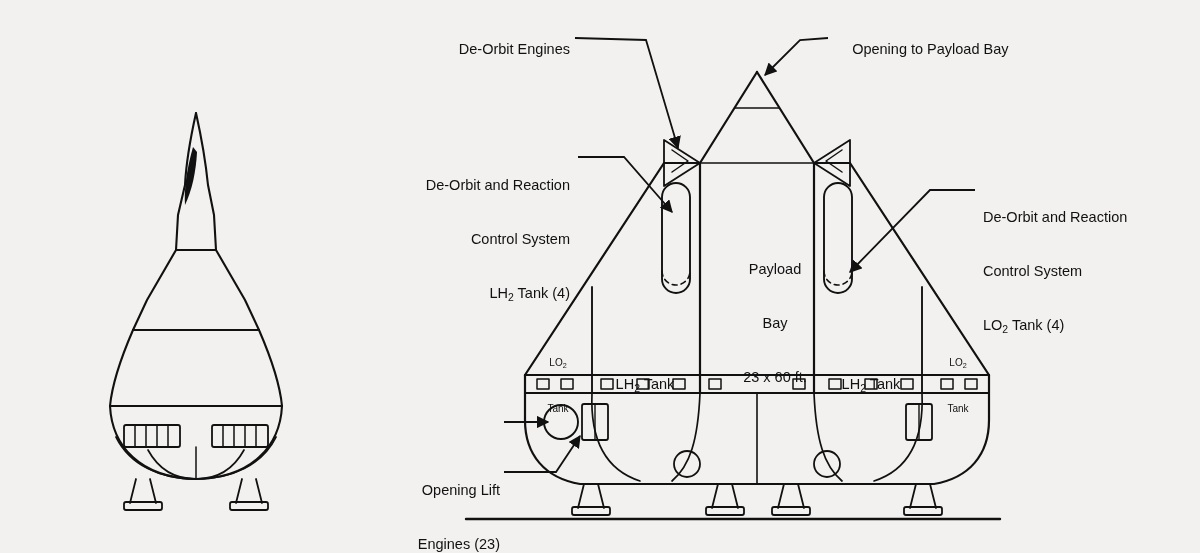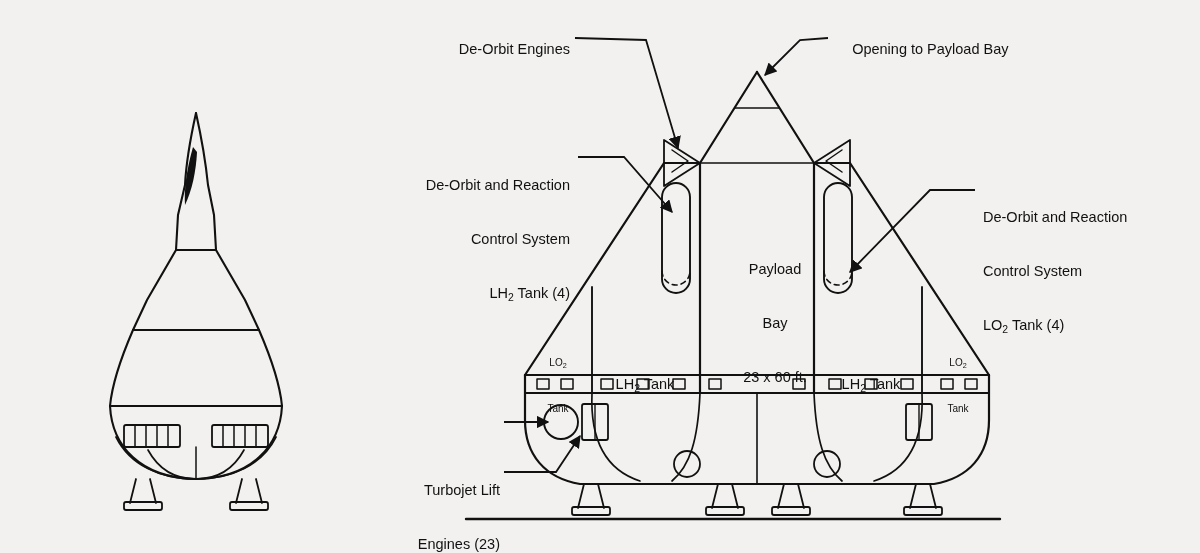--- a/index.html
+++ b/index.html
@@ -193,21 +193,21 @@
   </div>
 
   <div class="lbl" style="left:983px; top:172px; width:220px;">
     <div>De-Orbit and Reaction</div>
     <div>Control System</div>
     <div>LO<sub>2</sub> Tank (4)</div>
   </div>
 
 
   <div class="lbl right" style="left:300px; top:445px; width:200px;">
-    <div>Turbojet Lift</div>
+    <div>Opening Lift</div>
     <div>Engines (23)</div>
   </div>
 
   <div class="lbl center" style="left:725px; top:224px; width:100px;">
     <div>Payload</div>
     <div>Bay</div>
     <div>23 x 60 ft.</div>
   </div>
 
   <div class="lbl center small" style="left:528px; top:325px; width:60px;">

